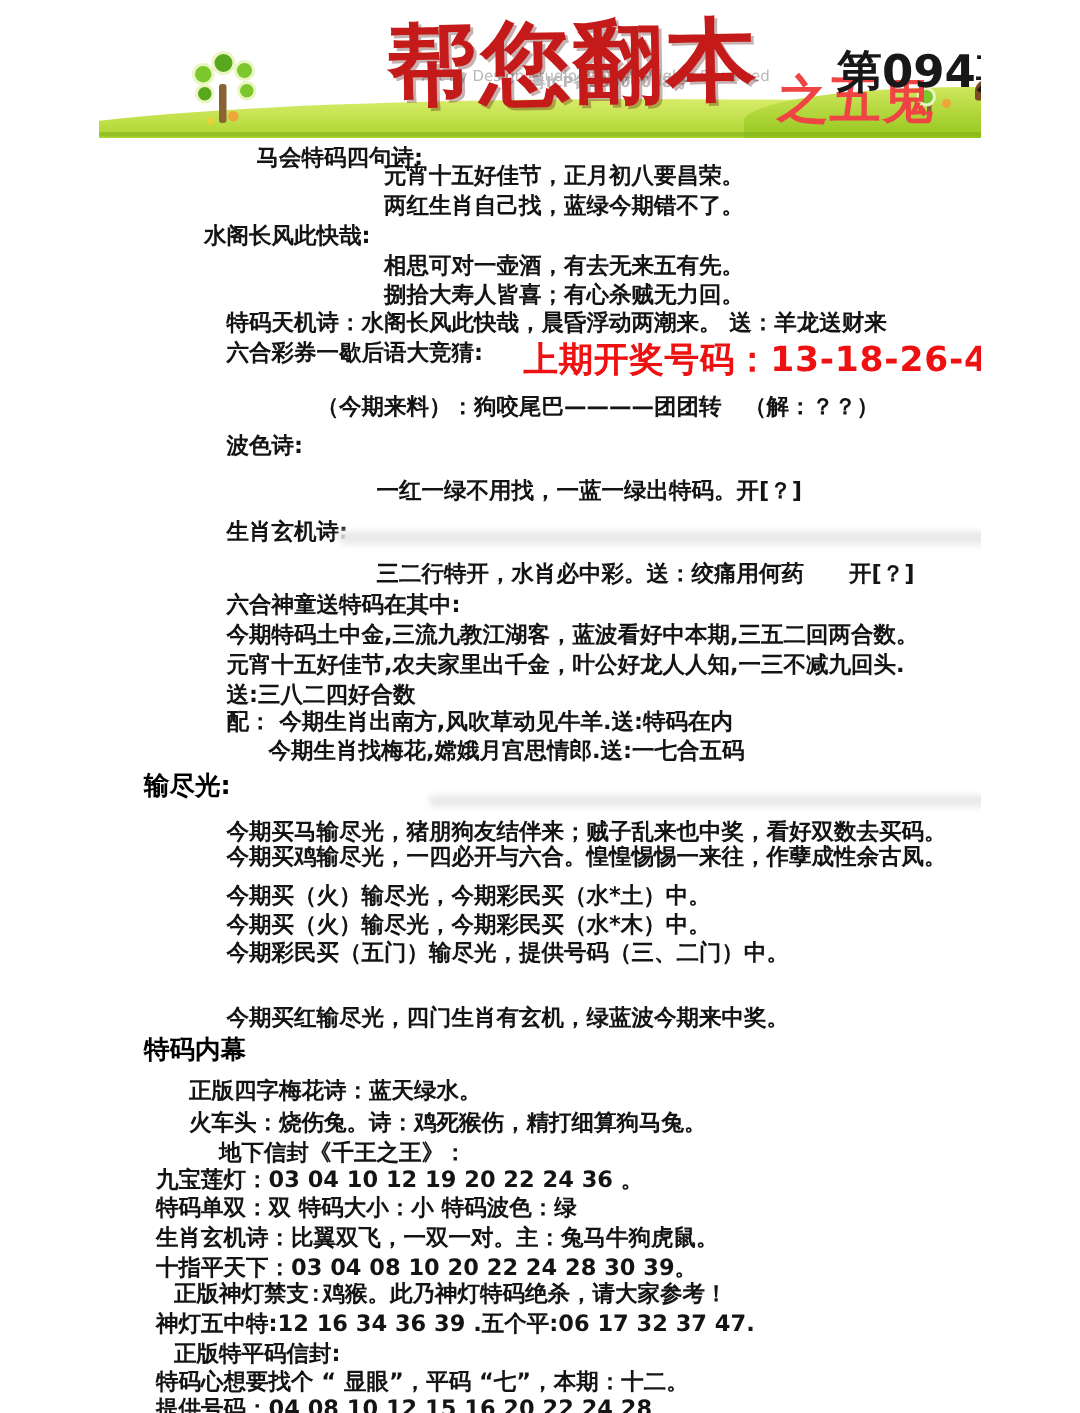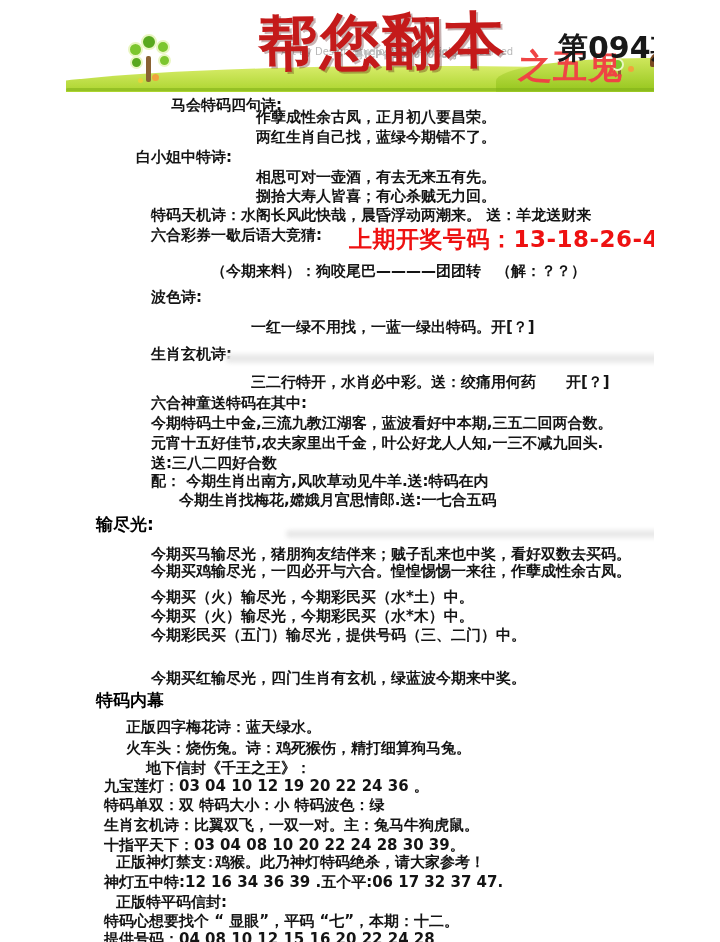--- a/index.html
+++ b/index.html
@@ -97,24 +97,24 @@
     <div class="watermark wm2">粤ICP备20000068号</div>
 
     <div class="title-main">帮您翻本</div>
     <div class="title-suffix">之五鬼</div>
     <div class="issue">第094期</div>
   </div>
 
   <div class="content">
 
     <div class="line" style="left:105px; top:96px;">马会特码四句诗:</div>
-    <div class="line" style="left:190px; top:108px;">作孽成性余古凤，正月初八要昌荣。</div>
+    <div class="line" style="left:190px; top:108px;">元宵十五好佳节，正月初八要昌荣。</div>
     <div class="line" style="left:190px; top:128px;">两红生肖自己找，蓝绿今期错不了。</div>
 
-    <div class="line" style="left:70px;  top:148px;">白小姐中特诗:</div>
+    <div class="line" style="left:70px;  top:148px;">水阁长风此快哉:</div>
     <div class="line" style="left:190px; top:168px;">相思可对一壶酒，有去无来五有先。</div>
     <div class="line" style="left:190px; top:187px;">捌拾大寿人皆喜；有心杀贼无力回。</div>
 
     <div class="line" style="left:85px;  top:206px;">特码天机诗：水阁长风此快哉，晨昏浮动两潮来。 送：羊龙送财来</div>
     <div class="line" style="left:85px;  top:226px;">六合彩券一歇后语大竞猜:</div>
 
     <div class="red-banner">上期开奖号码：13-18-26-47-48-04+40</div>
 
     <div class="line" style="left:145px; top:262px;">（今期来料）：狗咬尾巴————团团转　（解：？？）</div>
 

